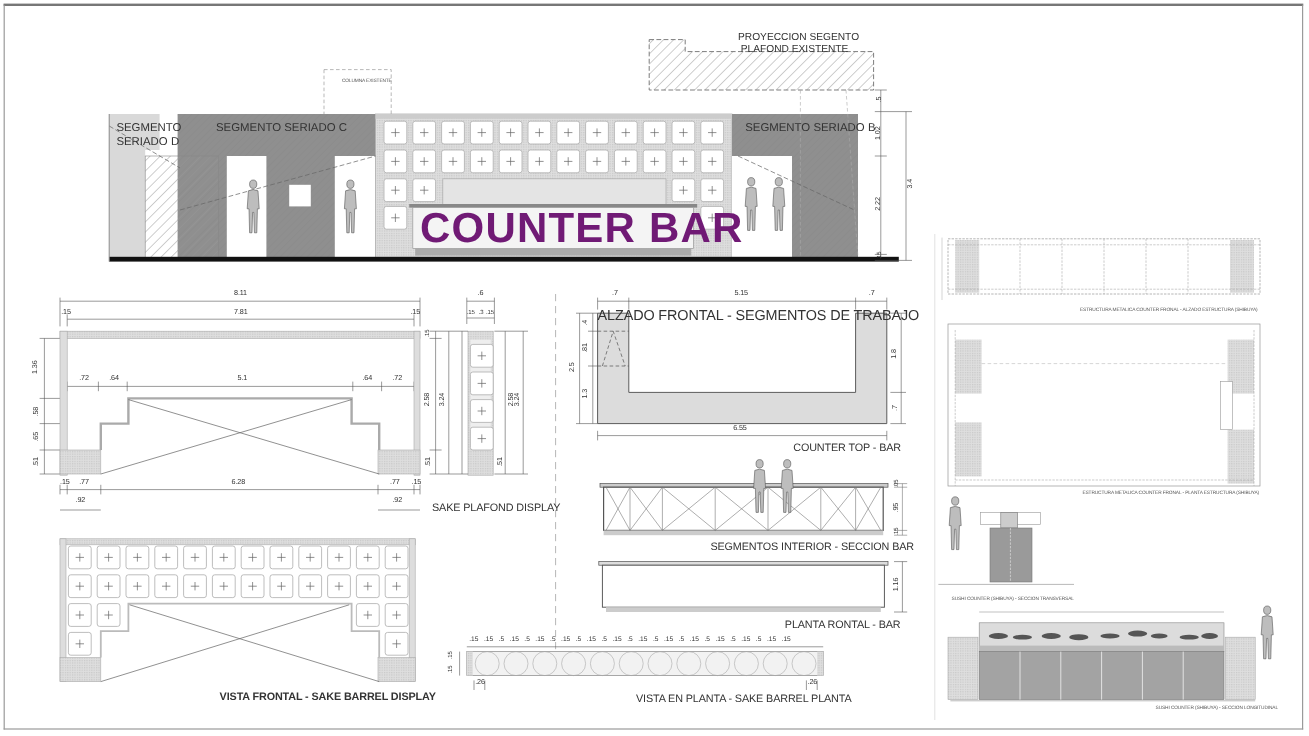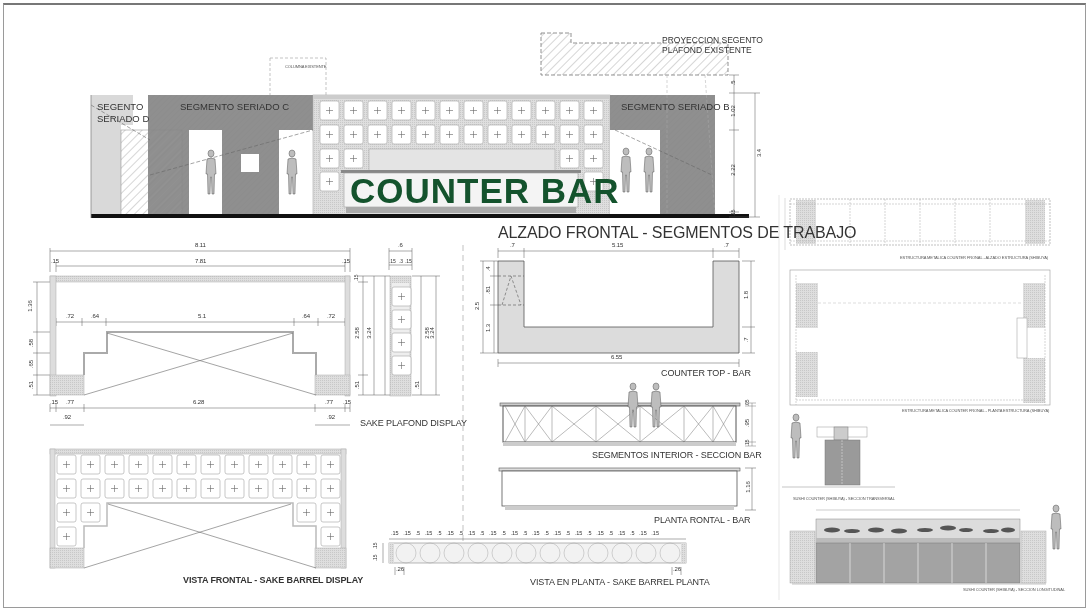--- a/index.html
+++ b/index.html
@@ -1,23 +1,23 @@
 <!DOCTYPE html>
 <html><head>
 <meta charset="utf-8">
 <style>
   html,body{margin:0;padding:0;background:#fff;}
   body{width:1091px;height:613px;position:relative;overflow:hidden;font-family:"Liberation Sans",sans-serif;color:#333;}
   .frame{position:absolute;left:3px;top:3px;width:1083px;height:605px;border:1px solid #9a9a9a;border-top:2px solid #777;box-sizing:border-box;}
   svg{position:absolute;left:0;top:0;}
   .lbl{position:absolute;font-size:9px;color:#333;white-space:nowrap;letter-spacing:-0.1px;}
-  .lbl.big{font-size:16px;}
+  .lbl.big{font-size:12px;margin-top:32px;}
   .lbl.tiny{font-size:4px;color:#555;}
   .seg{position:absolute;font-size:9.5px;color:#333;line-height:12px;white-space:nowrap;}
-  .counter-text{position:absolute;font-size:35px;font-weight:bold;color:#14532d;letter-spacing:1px;white-space:nowrap;text-align:center;}
+  .counter-text{position:absolute;font-size:35px;font-weight:bold;color:#701a75;letter-spacing:1px;white-space:nowrap;text-align:center;}
 </style>
 </head>
 <body>
 
 <div class="frame"></div>
 
 <svg width="1091" height="613" viewBox="0 0 1091 613">
   <defs>
     <pattern id="hatch" width="6" height="6" patternUnits="userSpaceOnUse" patternTransform="rotate(45)">
       <line x1="0" y1="0" x2="0" y2="6" stroke="#999" stroke-width="0.8"></line>
@@ -409,26 +409,26 @@
     <rect x="790" y="531" width="25" height="52" fill="url(#fine)" stroke="#aaa" stroke-width="0.5"></rect>
     <rect x="1021" y="531" width="25" height="52" fill="url(#fine)" stroke="#aaa" stroke-width="0.5"></rect>
     <line x1="792" y1="584" x2="1046" y2="584" stroke="#888" stroke-width="0.5"></line>
     <use href="#person" x="1050" y="505" transform="scale(1)"></use>
   </g>
 
   <line x1="779" y1="195" x2="779" y2="600" stroke="#ccc" stroke-width="0.5"></line>
 </svg>
 
 <div class="seg" style="left:97px;top:101px;">
-  <div>SEGENTO</div>
+  <div>SEGMENTO</div>
   <div>SERIADO D</div>
 </div>
 <div class="seg" style="left:180px;top:101px;">SEGMENTO SERIADO C</div>
 <div class="seg" style="left:621px;top:101px;">SEGMENTO SERIADO B</div>
-<div class="seg" style="left:615px;top:35px;font-size:8.5px;text-align:left;width:92px;line-height:10px;margin-left:47px;">
+<div class="seg" style="left:615px;top:25px;font-size:8.5px;text-align:right;width:92px;line-height:10px;">
   <div>PROYECCION SEGENTO</div>
   <div>PLAFOND EXISTENTE</div>
 </div>
 <div class="lbl tiny" style="left:285px;top:64px;">COLUMNA EXISTENTE</div>
 <div class="counter-text" style="left:350px;top:171px;">COUNTER BAR</div>
 <div class="lbl big" style="left:498px;top:224px;">ALZADO FRONTAL - SEGMENTOS DE TRABAJO</div>
 
 <div class="lbl" style="left:731px;top:80px;font-size:6px;transform:rotate(-90deg);">.5</div>
 <div class="lbl" style="left:727px;top:108px;font-size:6px;transform:rotate(-90deg);">1.02</div>
 <div class="lbl" style="left:727px;top:167px;font-size:6px;transform:rotate(-90deg);">2.22</div>

